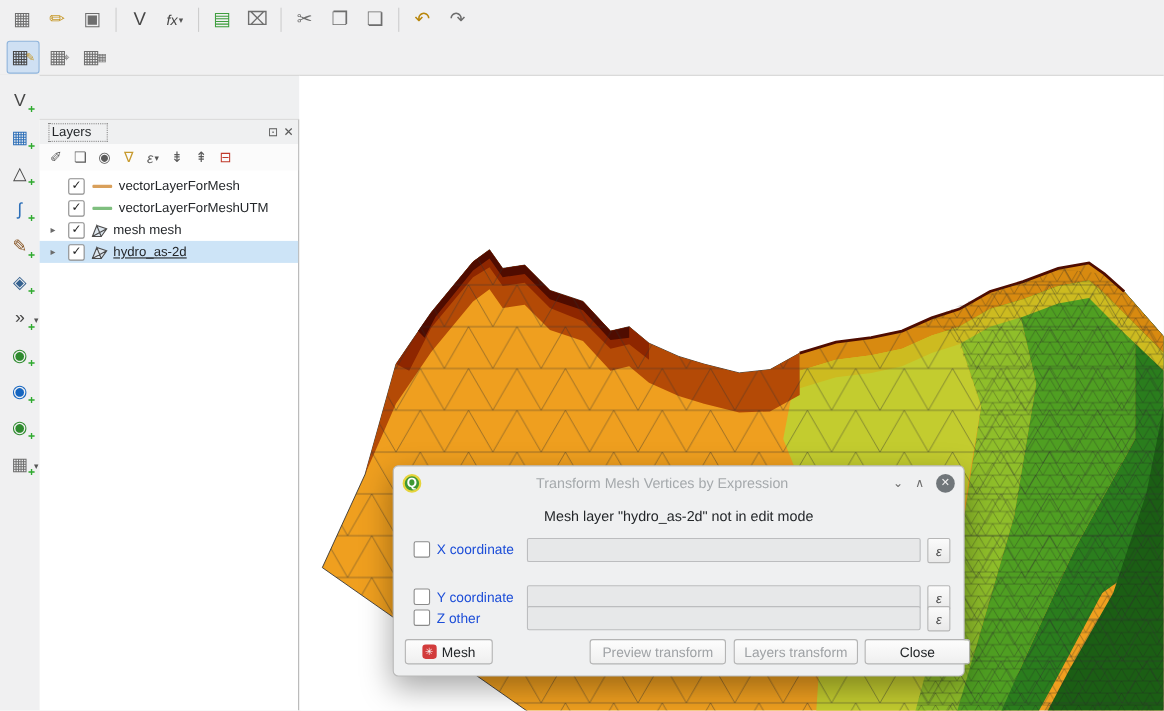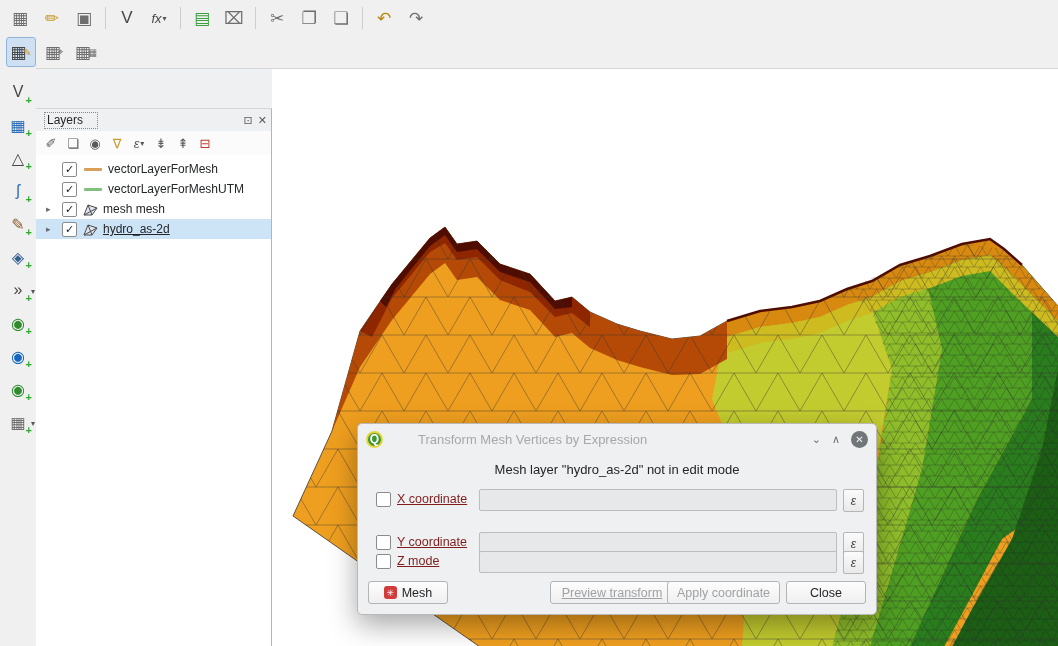--- a/index.html
+++ b/index.html
@@ -45,42 +45,42 @@
   .llabel{white-space:nowrap;}
   .llabel.underlined{text-decoration:underline;}
   
   #map-canvas{position:absolute;left:272px;top:68px;width:786px;height:578px;background:#ffffff;border-top:1px solid #d6d6d6;}
   
   #dialog{position:absolute;left:357px;top:423px;width:518px;height:190px;background:#eff0f1;
         border:1px solid #b9b9b9;border-radius:5px;box-shadow:0 10px 28px rgba(0,0,0,.35);}
   #dlg-titlebar{position:absolute;top:0;left:0;right:0;height:30px;display:flex;align-items:center;padding:0 8px;}
   #dlg-logo{width:17px;height:17px;border-radius:50%;background:#3f9733;color:#fff;font-size:12px;font-weight:bold;
         display:flex;align-items:center;justify-content:center;border:2px solid #e6d43c;box-sizing:border-box;}
-  #dlg-title{position:absolute;left:60px;right:90px;text-align:left;font-size:13px;color:#a5a9ac;}
+  #dlg-title{position:absolute;left:60px;right:90px;text-align:center;font-size:13px;color:#a5a9ac;}
   #dlg-ctrls{margin-left:auto;display:flex;align-items:center;gap:11px;}
   .dlg-chev{font-size:11px;color:#6e6e6e;}
   #dlg-close{width:17px;height:17px;border-radius:50%;background:#70767a;color:#f2f2f2;font-size:10px;
         display:flex;align-items:center;justify-content:center;}
   #dlg-message{position:absolute;top:38px;left:0;right:0;text-align:center;font-size:13px;color:#232629;}
   .drow{position:absolute;left:0;right:0;height:24px;}
-  .drow .lab{position:absolute;left:18px;top:3px;display:flex;align-items:flex-start;font-size:12.5px;color:#7f1d1d;text-decoration:underline;}
+  .drow .lab{position:absolute;left:18px;top:3px;display:flex;align-items:flex-end;font-size:12.5px;color:#1d4ed8;}
   .drow .cb{margin-right:6px;}
   .dinput{position:absolute;left:121px;top:0;width:358px;height:22px;background:#e7e8e9;
         border:1px solid #bcbdbf;border-radius:2px;font-size:12px;padding:0 4px;box-sizing:border-box;color:#333;}
   .epsbtn{position:absolute;left:485px;top:0;width:21px;height:23px;background:linear-gradient(#fbfbfb,#e9e9e9);
         border:1px solid #b6b6b6;border-radius:2px;display:flex;align-items:center;justify-content:center;
         font-size:12px;color:#444;font-style:italic;box-sizing:border-box;}
   .btn{position:absolute;top:157px;height:23px;background:linear-gradient(#fdfdfd,#efefef);
         border:1px solid #b4b4b4;border-radius:3px;font-size:12.5px;color:#232629;
         display:flex;align-items:center;justify-content:center;box-sizing:border-box;gap:5px;}
   .btn.disabled{color:#9fa2a5;}
   #btn-help{left:10px;width:80px;}
-  #btn-preview{left:192px;width:124px;text-decoration:underline;}
+  #btn-preview{left:178px;width:124px;}
   #btn-apply{left:309px;width:113px;}
-  #btn-close{left:428px;width:80px;}
+  #btn-close{left:428px;width:96px;}
   #help-icon{width:13px;height:13px;border-radius:3px;background:#d23b3b;color:#fff;font-size:9px;
         display:flex;align-items:center;justify-content:center;}
 </style>
 </head>
 <body>
 
 <div id="toolbar-row1" class="toolbar">
   <div class="tbtn">
       <span class="ic-gray">▦</span>
     </div>
@@ -312,34 +312,34 @@
         <span>Y coordinate</span>
       </span>
     <input class="dinput" type="text" value="" style="">
     <div class="epsbtn">
         <span>ε</span>
       </div>
   </div>
   <div class="drow" style="top:127px">
     <span class="lab">
         <span class="cb"></span>
-        <span>Z mode</span>
+        <span>Z other</span>
       </span>
     <input class="dinput" type="text" value="" style="">
     <div class="epsbtn">
         <span>ε</span>
       </div>
   </div>
 
   <div class="btn" id="btn-help">
     <span id="help-icon">✳</span>
     <span>Mesh</span>
   </div>
   <div class="btn disabled" id="btn-preview">
       <span>Preview transform</span>
     </div>
   <div class="btn disabled" id="btn-apply">
-      <span>Apply coordinate</span>
+      <span>Layers transform</span>
     </div>
   <div class="btn" id="btn-close">
       <span>Close</span>
     </div>
 </div>
 
 </body></html>

